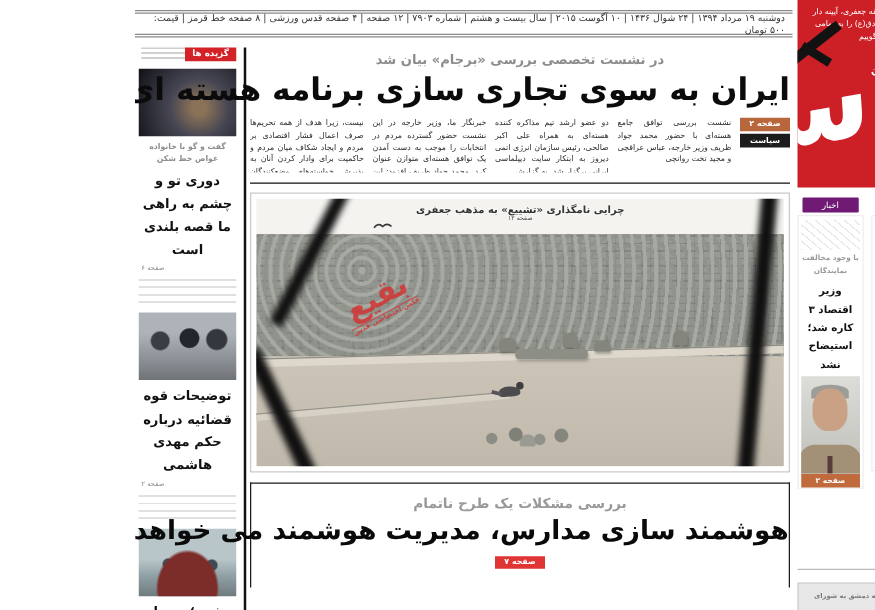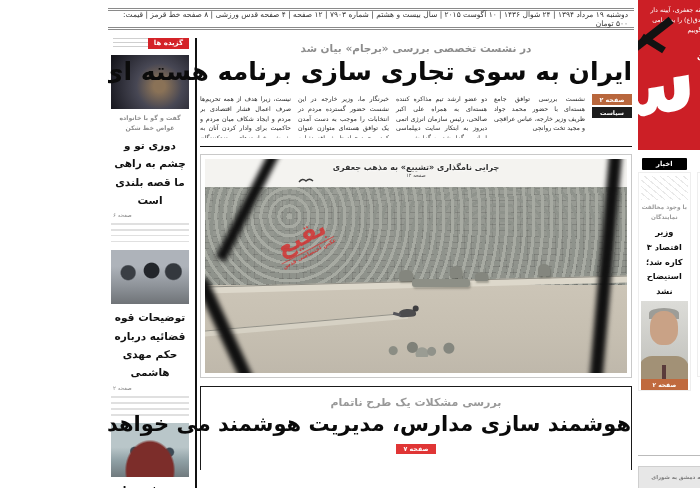--- a/index.html
+++ b/index.html
@@ -121,21 +121,21 @@
     height:84px; text-align:center; padding-top:9px; }
   .bb-kicker { font-size:11px; font-weight:bold; color:#999; }
   .bb-headline { font-size:21px; font-weight:bold; color:#0a0a0a; margin-top:3px; white-space:nowrap; }
   .bb-badge { display:inline-block; margin-top:7px; background:#e03535; color:#fff;
     font-size:6.3px; font-weight:bold; padding:1.5px 7px; }
 
   
   .rsb { position:absolute; right:0; top:158px; width:170px; }
   .rsb-cols { display:flex; gap:6px; }
   .rcol { width:53px; }
-  .rtab { background:#000000; color:#fff; font-size:6.8px; font-weight:bold;
+  .rtab { background:#701a75; color:#fff; font-size:6.8px; font-weight:normal;
     text-align:center; padding:2px 0; margin:0 4px; border-radius:1px; }
   .rcard { background:#fff; border:1px solid #eee; margin-top:2px; padding:2px 2px 0 2px; }
   .rhatch { height:24px; margin:1px 0 3px 0;
     background:repeating-linear-gradient(40deg,#e9e9e9 0 1px,transparent 1px 5px); }
   .rkicker { font-size:5.8px; color:#9a9a9a; font-weight:bold; text-align:center; line-height:1.7;
     min-height:18px; }
   .rheadline { font-size:8.3px; font-weight:bold; color:#101010; text-align:center;
     line-height:1.8; margin-top:2px; min-height:60px; }
   .avatar { position:relative; height:78px; margin-top:2px; overflow:hidden;
     background:linear-gradient(#dcdcd8,#bfbfba); }

